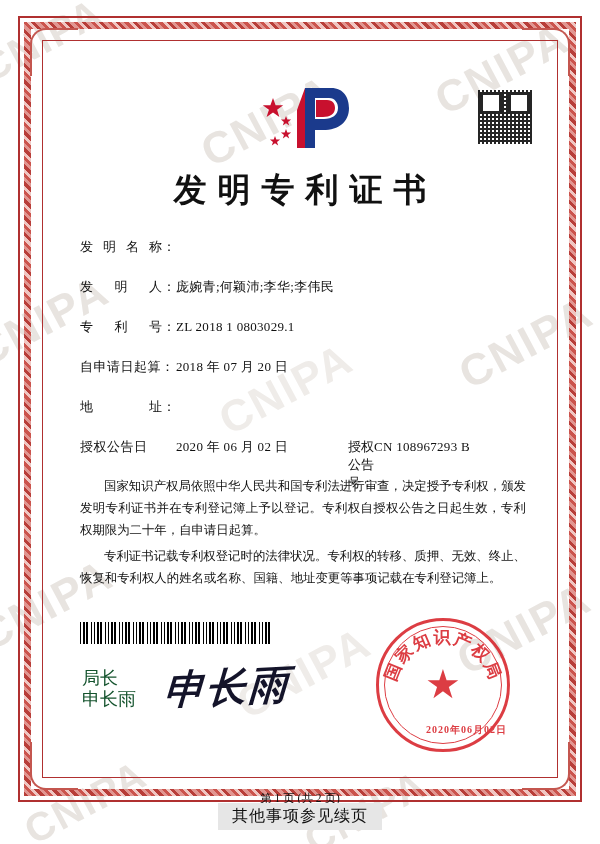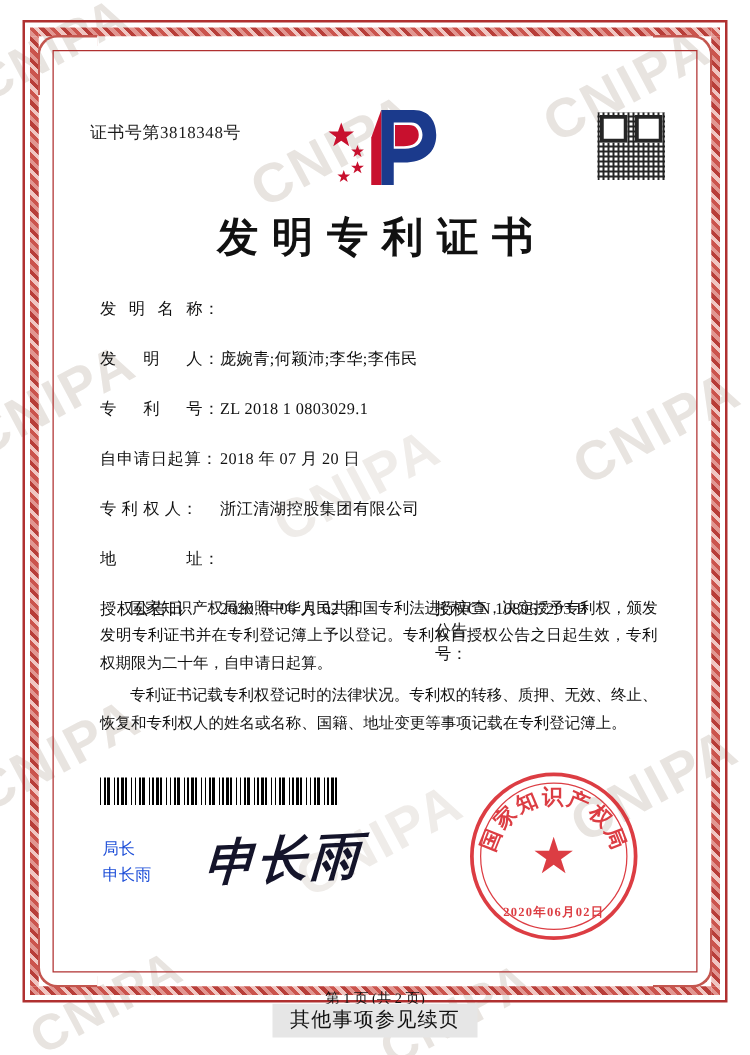--- a/index.html
+++ b/index.html
@@ -210,23 +210,23 @@
     background-image: repeating-linear-gradient(
       90deg,
       #000 0 1px, #fff 1px 3px, #000 3px 5px, #fff 5px 6px,
       #000 6px 8px, #fff 8px 11px, #000 11px 12px, #fff 12px 14px);
   }
 
   .signature-block {
     position: absolute;
     left: 40px;
     top: 628px;
-    font-size: 13px;
+    font-size: 18px;
     line-height: 21px;
-    color: #1d4ed8;
+    color: #14532d;
   }
   .handwriting {
     position: absolute;
     left: 122px;
     top: 620px;
     font-size: 40px;
     font-family: "Liberation Serif", serif;
     font-style: italic;
     font-weight: 700;
     color: #14142a;
@@ -269,21 +269,21 @@
     font-family: "Liberation Serif", serif;
     font-size: 17px;
     font-weight: 700;
     fill: #d8232a;
     letter-spacing: 2px;
   }
   .seal-bottom {
     position: absolute;
     left: 0; right: 0;
     bottom: 12px;
-    text-align: center;
+    text-align: right;
     font-size: 10px;
     font-weight: 700;
     letter-spacing: 1px;
     color: #d8232a;
   }
 
   .page-no {
     position: absolute;
     left: 0; right: 0;
     bottom: -28px;
@@ -327,21 +327,20 @@
   <div class="border-outer"></div>
   <div class="border-deco"></div>
   <div class="border-inner"></div>
   <div class="corner corner-tl"></div>
   <div class="corner corner-tr"></div>
   <div class="corner corner-bl"></div>
   <div class="corner corner-br"></div>
 
   <div class="content">
 
-    <div class="cert-number">证书号第3818348号</div>
 
     <div class="qr"></div>
 
     <svg class="logo" viewBox="0 0 110 68">
       <path d="M60 4 L86 4 C99 4 104 14 104 24 C104 38 94 46 78 46 L70 46 L70 64 L60 64 Z" fill="#1b3a8c"></path>
       <path d="M60 4 L60 64 L52 64 L52 26 Z" fill="#c8102e"></path>
       <path d="M62 14 L84 14 C90 14 93 19 93 24 C93 31 87 35 79 35 L70 35 L70 14 Z" fill="#ffffff"></path>
       <path d="M64 16 L82 16 C88 16 90 20 90 24 C90 30 85 33 78 33 L71 33 L71 16 Z" fill="#c8102e"></path>
       <g fill="#c8102e">
         <polygon points="28,14 30.6,21.2 38.2,21.2 32.1,25.7 34.4,33 28,28.6 21.6,33 23.9,25.7 17.8,21.2 25.4,21.2"></polygon>
@@ -380,24 +379,20 @@
             <span>号：</span>
         </div>
         <div class="field-value">ZL 2018 1 0803029.1</div>
       </div>
 
       <div class="field-row">
         <div class="field-label">自申请日起算：</div>
         <div class="field-value">2018 年 07 月 20 日</div>
       </div>
 
-      <div class="field-row">
-        <div class="field-label">专 利 权 人：</div>
-        <div class="field-value">浙江清湖控股集团有限公司</div>
-      </div>
 
       <div class="field-row">
         <div class="field-label spread">
           <span>地</span>
             <span>址：</span>
         </div>
       </div>
 
       <div class="field-row two-col">
         <div class="field-label">授权公告日</div>

